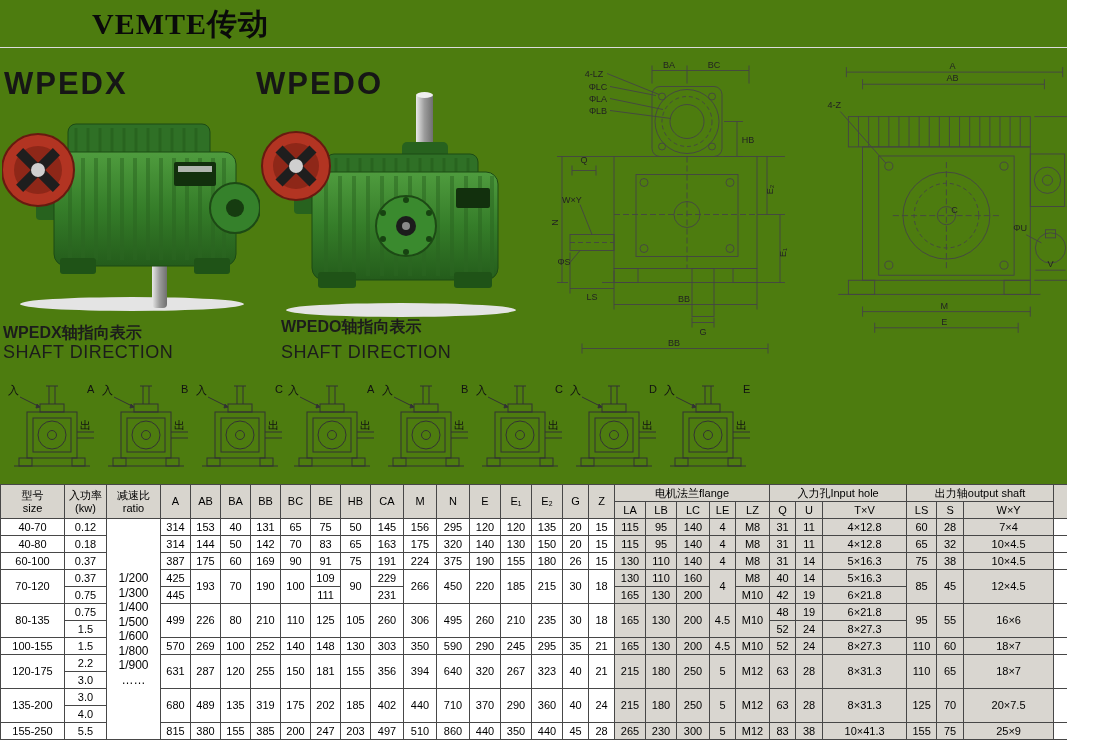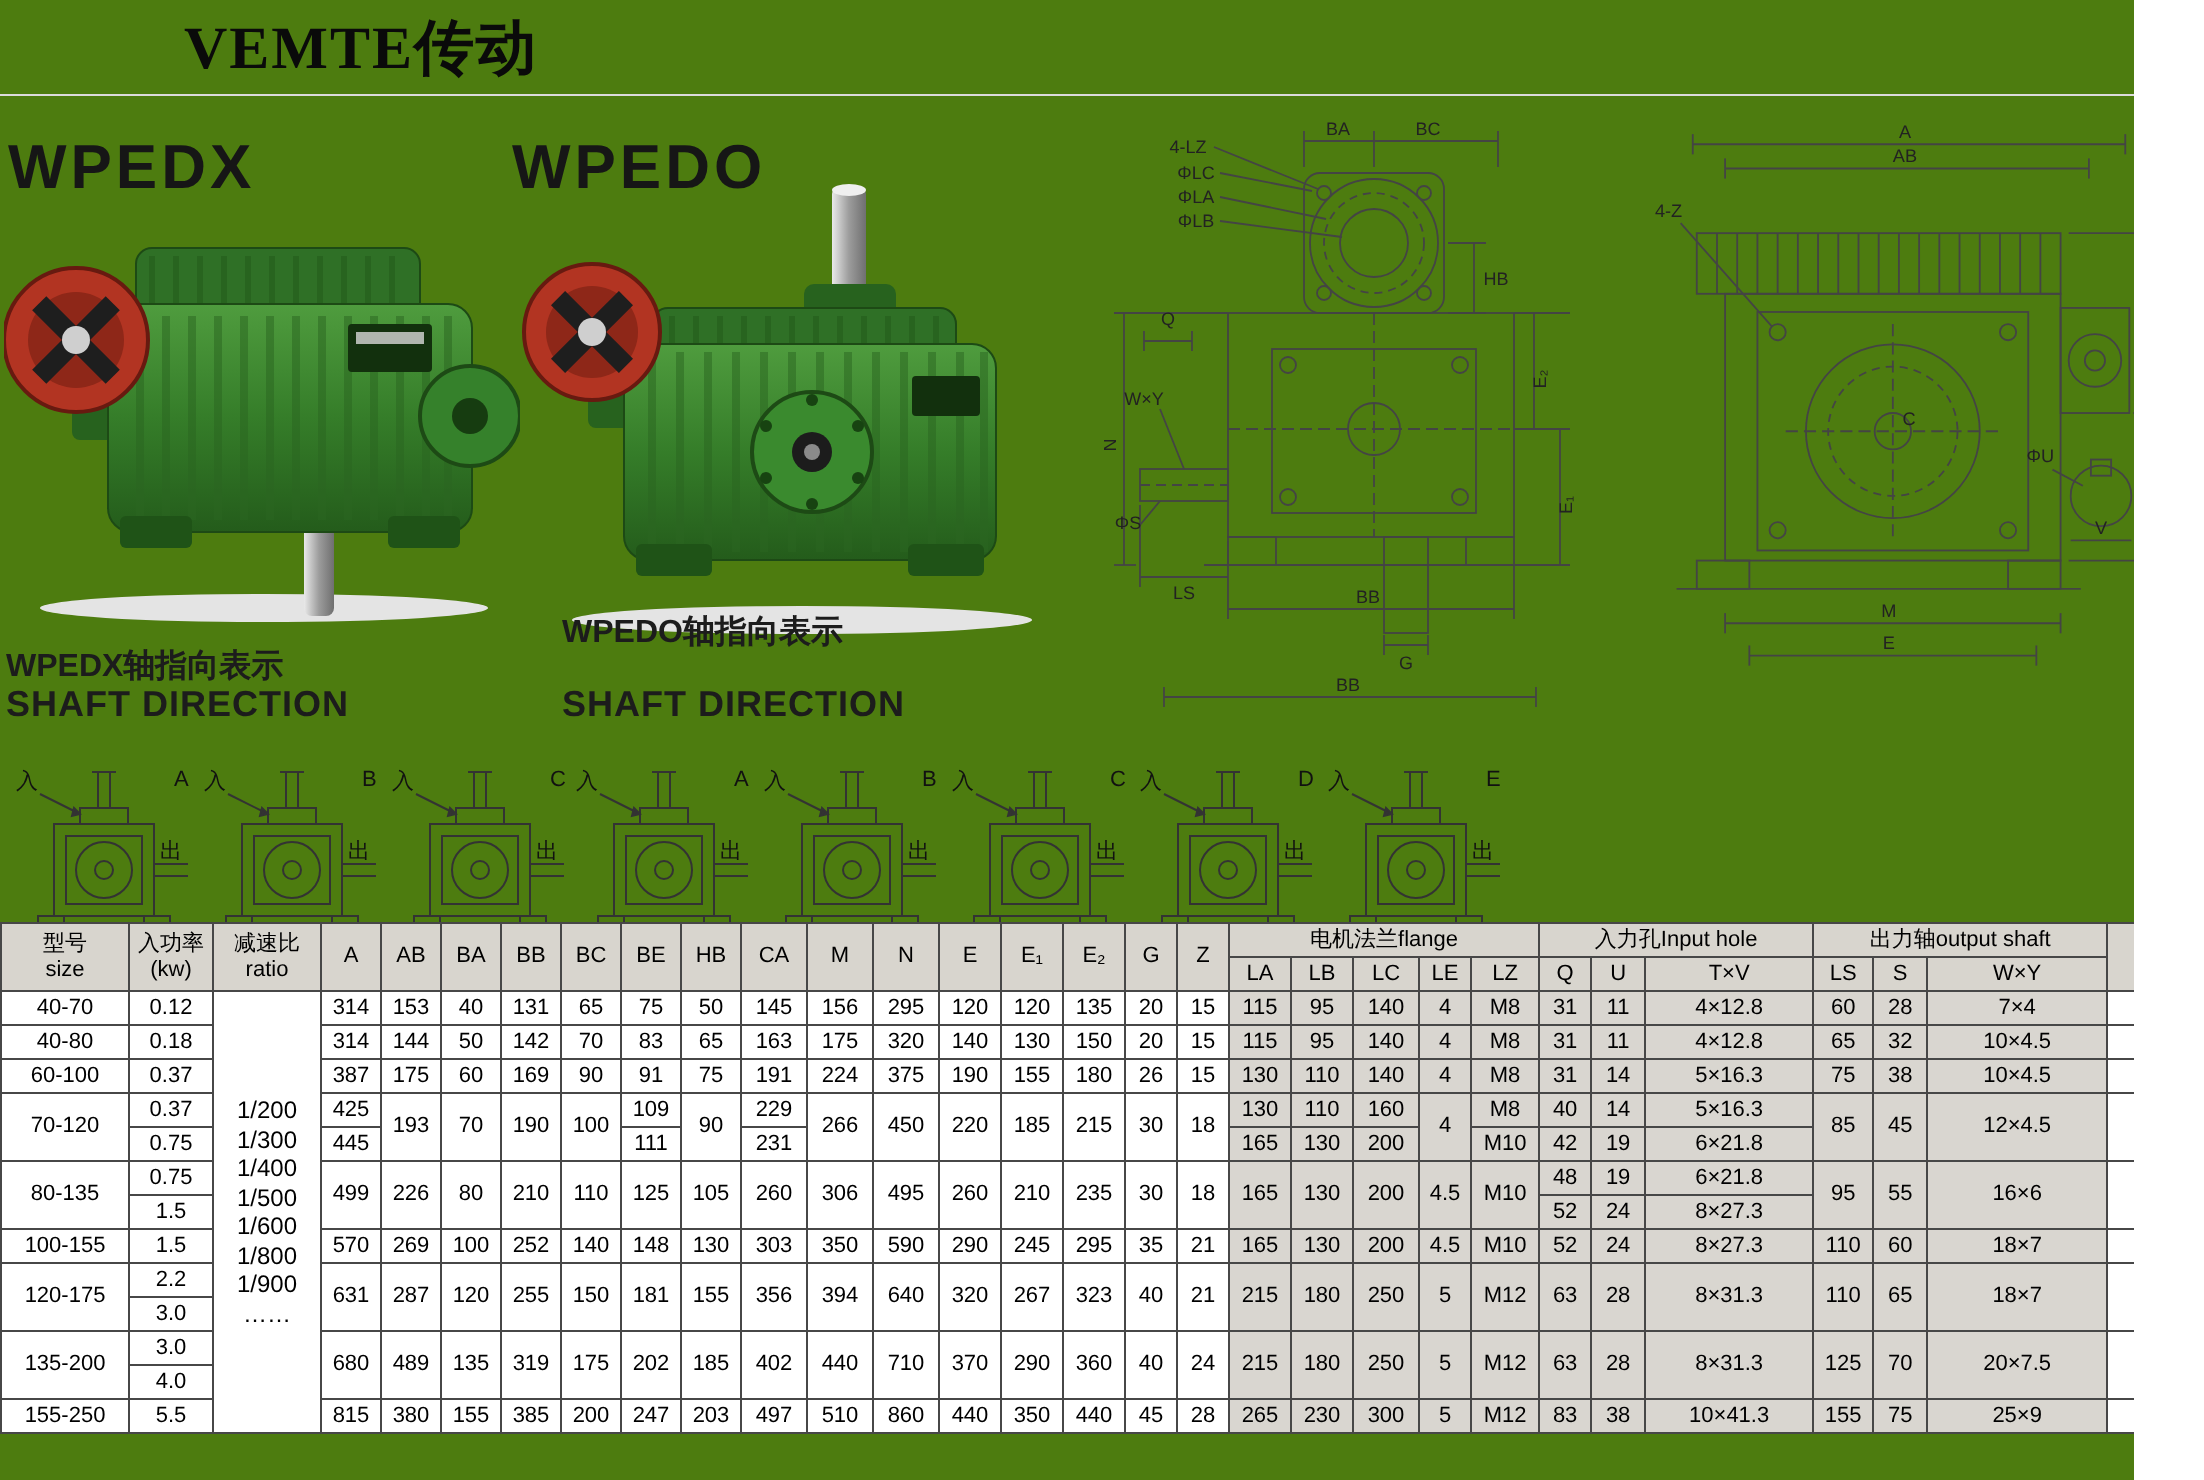--- a/index.html
+++ b/index.html
@@ -8,29 +8,29 @@
         font-family:"Liberation Sans",sans-serif;color:#111}
   .logo{position:absolute;left:92px;top:4px;font-family:"Liberation Serif",serif;
         font-weight:900;font-size:30px;letter-spacing:1px;color:#0a0a0a}
   .topline{position:absolute;left:0;top:47px;width:1102px;height:1px;background:#dcdcdc}
   .model-title{position:absolute;top:66px;font-weight:800;font-size:31px;letter-spacing:2px;color:#161616}
   #model-left{left:4px}
   #model-right{left:256px}
   .photo{position:absolute}
   .drawing{position:absolute}
   .shaft-cn{position:absolute;font-size:16px;font-weight:600;color:#1c1c1c}
-  .shaft-en{position:absolute;font-size:18px;font-weight:700;letter-spacing:.5px;color:#1c1c1c}
+  .shaft-en{position:absolute;font-size:18px;font-weight:400;letter-spacing:.5px;color:#1c1c1c}
   .diagrams{position:absolute;top:380px;display:flex;gap:2px}
   #wpedx-diagrams{left:6px}
   #wpedo-diagrams{left:286px}
   .mini{width:92px;height:97px}
   .cjk{font-size:11px;fill:#111;font-family:"Liberation Sans",sans-serif}
   .ltr{font-size:11px;fill:#111;font-family:"Liberation Sans",sans-serif}
   .dim{font-size:9px;fill:#222;text-anchor:middle;font-family:"Liberation Sans",sans-serif}
-  #spec{position:absolute;left:0;top:461px}
+  #spec{position:absolute;left:0;top:484px}
   table{border-collapse:collapse;table-layout:fixed;width:1102px}
   th,td{border:1px solid #474747;text-align:center;vertical-align:middle;padding:0;
         font-family:"Liberation Sans",sans-serif;font-size:11px;line-height:1.15;
         color:#000;white-space:pre-line;overflow:hidden}
   thead tr{height:17px}
   tbody tr{height:17px}
   th{background:#d8d5ce;font-weight:400}
   td{background:#fff}
   td.g{background:#d9d6d0}
   td.ratio{font-size:12px;line-height:14.5px}
@@ -255,21 +255,21 @@
       <text x="143" y="150" class="dim">C</text>
       <text x="208" y="168" class="dim">ΦU</text>
       <text x="263" y="190" class="dim">T</text>
       <text x="238" y="204" class="dim">V</text>
       <text x="133" y="245" class="dim">M</text>
       <text x="133" y="261" class="dim">E</text>
     </svg>
 
   <div class="shaft-cn" style="left:3px;top:323px">WPEDX轴指向表示</div>
   <div class="shaft-en" style="left:3px;top:342px">SHAFT DIRECTION</div>
-  <div class="shaft-cn" style="left:281px;top:306px">WPEDO轴指向表示</div>
+  <div class="shaft-cn" style="left:281px;top:317px">WPEDO轴指向表示</div>
   <div class="shaft-en" style="left:281px;top:342px">SHAFT DIRECTION</div>
 
   <div class="diagrams" id="wpedx-diagrams">
       <div class="mini"><svg viewBox="0 0 92 97" width="92" height="97">
           <g stroke="#333" stroke-width="1" fill="none">
             <line x1="43" y1="6" x2="43" y2="24"></line>
             <line x1="49" y1="6" x2="49" y2="24"></line>
             <line x1="40" y1="6" x2="52" y2="6"></line>
             <rect x="34" y="24" width="24" height="8"></rect>
             <rect x="21" y="32" width="50" height="46"></rect>

